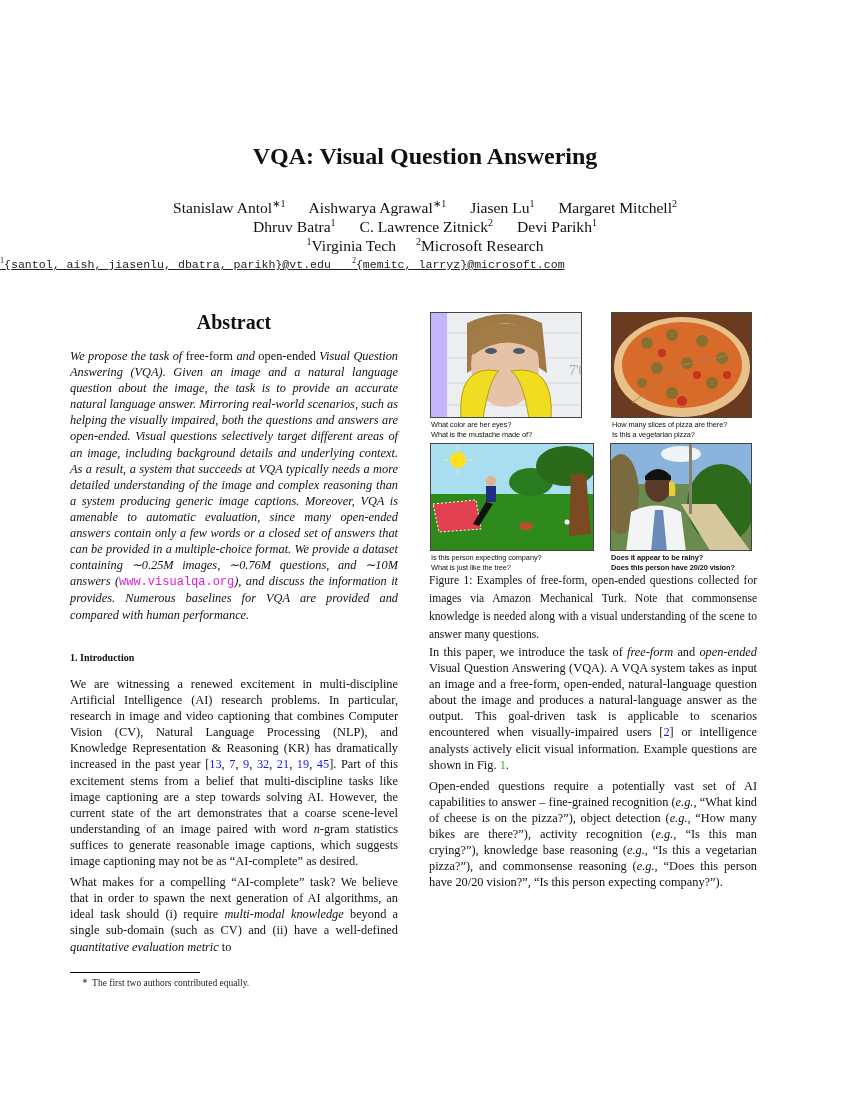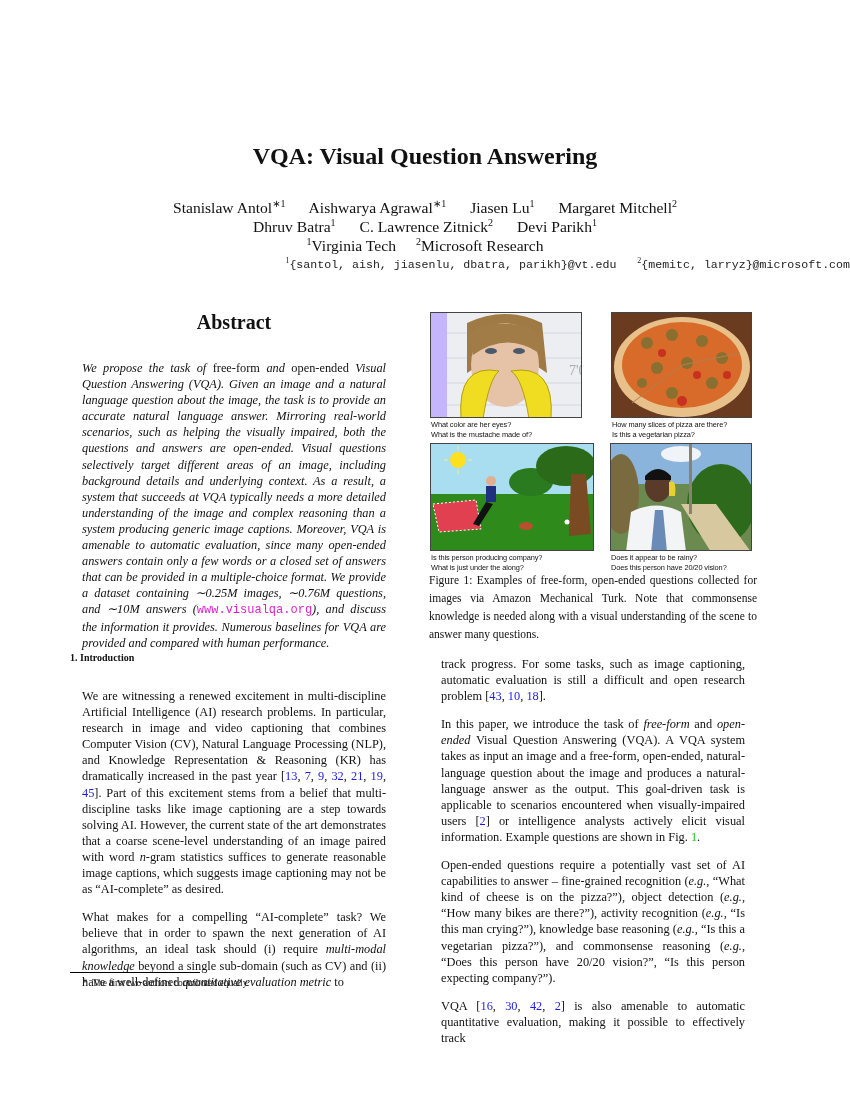--- a/index.html
+++ b/index.html
@@ -7,26 +7,26 @@
     .abs { position: absolute; }
 
     
     #title { left: 0; width: 850px; top: 143px; text-align: center; font-weight: bold; font-size: 24px; }
     .authors { left: 0; width: 850px; text-align: center; font-size: 15.6px; line-height: 19px; }
     #authors1 { top: 198px; }
     #authors2 { top: 217px; }
     #affils { top: 236px; }
     .authors .gap { display: inline-block; width: 20px; }
     .authors sup { font-size: 10px; vertical-align: 6px; line-height: 0; }
-    #emails { left: 0; width: 850px; top: 258px; text-align: right; font-family: "Liberation Mono", monospace; font-size: 11.6px; color: #222; }
+    #emails { left: 0; width: 850px; top: 258px; text-align: left; font-family: "Liberation Mono", monospace; font-size: 11.6px; color: #222; text-decoration: underline; }
     #emails sup { font-family: "Liberation Serif", serif; font-size: 8px; vertical-align: 5px; line-height: 0; }
 
     
     .col { font-size: 12.35px; line-height: 16.1px; text-align: justify; }
-    .col p { margin: 12px; }
+    .col p { margin: 0; }
     .col p + p { margin-top: 5px; }
 
     #abstract-heading { left: 70px; width: 328px; top: 311px; text-align: center; font-weight: bold; font-size: 20px; }
     #abstract { top: 348px; font-style: italic; }
     #abstract .up { font-style: normal; }
     #abstract .url { font-family: "Liberation Mono", monospace; font-style: normal; color: #e020d0; font-size: 12px; }
 
     #intro-heading { left: 70px; top: 652px; font-weight: bold; font-size: 10px; }
     #intro-left { top: 676px; }
 
@@ -42,21 +42,21 @@
     .cap { font-family: "Liberation Sans", sans-serif; font-size: 7.4px; line-height: 9.5px; color: #111; letter-spacing: -0.1px; }
 
     #img1 { left: 430px; top: 312px; width: 152px; height: 106px; background: #c4b5fd; padding-left: 16px; }
     #img2 { left: 611px; top: 312px; width: 141px; height: 106px; background: #6b3a1e; }
     #img3 { left: 430px; top: 443px; width: 164px; height: 108px; background: #2f8a1c; }
     #img4 { left: 610px; top: 443px; width: 142px; height: 108px; background: #7a8a60; }
 
     #cap1 { left: 431px; top: 420px; width: 170px; }
     #cap2 { left: 612px; top: 420px; width: 150px; }
     #cap3 { left: 431px; top: 553px; width: 170px; }
-    #cap4 { left: 611px; top: 553px; width: 150px; }
+    #cap4 { left: 611px; top: 553px; width: 150px; font-weight: bold; }
 
     #fig-caption { left: 429px; top: 571px; width: 328px; font-size: 11.5px; line-height: 18px; text-align: justify; }
 
     #right-body { top: 644px; }
 </style>
 </head>
 <body>
 
 <div id="title" class="abs">VQA: Visual Question Answering</div>
 
@@ -177,28 +177,26 @@
 
 <div id="cap1" class="abs cap">
   <div>What color are her eyes?</div>
   <div>What is the mustache made of?</div>
 </div>
 <div id="cap2" class="abs cap">
   <div>How many slices of pizza are there?</div>
   <div>Is this a vegetarian pizza?</div>
 </div>
 <div id="cap3" class="abs cap">
-  <div>Is this person producing company?</div>
-  <div>What is just under the along?</div>
+  <div>Is this person expecting company?</div>
+  <div>What is just like the tree?</div>
 </div>
 <div id="cap4" class="abs cap">
   <div>Does it appear to be rainy?</div>
   <div>Does this person have 20/20 vision?</div>
 </div>
 
 <div id="fig-caption" class="abs">Figure 1: Examples of free-form, open-ended questions collected for images via Amazon Mechanical Turk. Note that commonsense knowledge is needed along with a visual understanding of the scene to answer many questions.</div>
 
 <div id="right-body" class="abs col" style="left:429px;width:328px;">
-  <p><span>track progress. For some tasks, such as image captioning, automatic evaluation is still a difficult and open research problem [</span><a class="cite">43</a>, <a class="cite">10</a>, <a class="cite">18</a><span>].</span></p>
   <p><span>In this paper, we introduce the task of </span><i>free-form</i><span> and </span><i>open-ended</i><span> Visual Question Answering (VQA). A VQA system takes as input an image and a free-form, open-ended, natural-language question about the image and produces a natural-language answer as the output. This goal-driven task is applicable to scenarios encountered when visually-impaired users [</span><a class="cite">2</a><span>] or intelligence analysts actively elicit visual information. Example questions are shown in Fig. </span><a class="figref">1</a><span>.</span></p>
   <p><span>Open-ended questions require a potentially vast set of AI capabilities to answer – fine-grained recognition (</span><i>e.g.</i><span>, “What kind of cheese is on the pizza?”), object detection (</span><i>e.g.</i><span>, “How many bikes are there?”), activity recognition (</span><i>e.g.</i><span>, “Is this man crying?”), knowledge base reasoning (</span><i>e.g.</i><span>, “Is this a vegetarian pizza?”), and commonsense reasoning (</span><i>e.g.</i><span>, “Does this person have 20/20 vision?”, “Is this person expecting company?”).</span></p>
-  <p><span>VQA [</span><a class="cite">16</a>, <a class="cite">30</a>, <a class="cite">42</a>, <a class="cite">2</a><span>] is also amenable to automatic quantitative evaluation, making it possible to effectively track</span></p>
 </div>
 
 </body></html>

